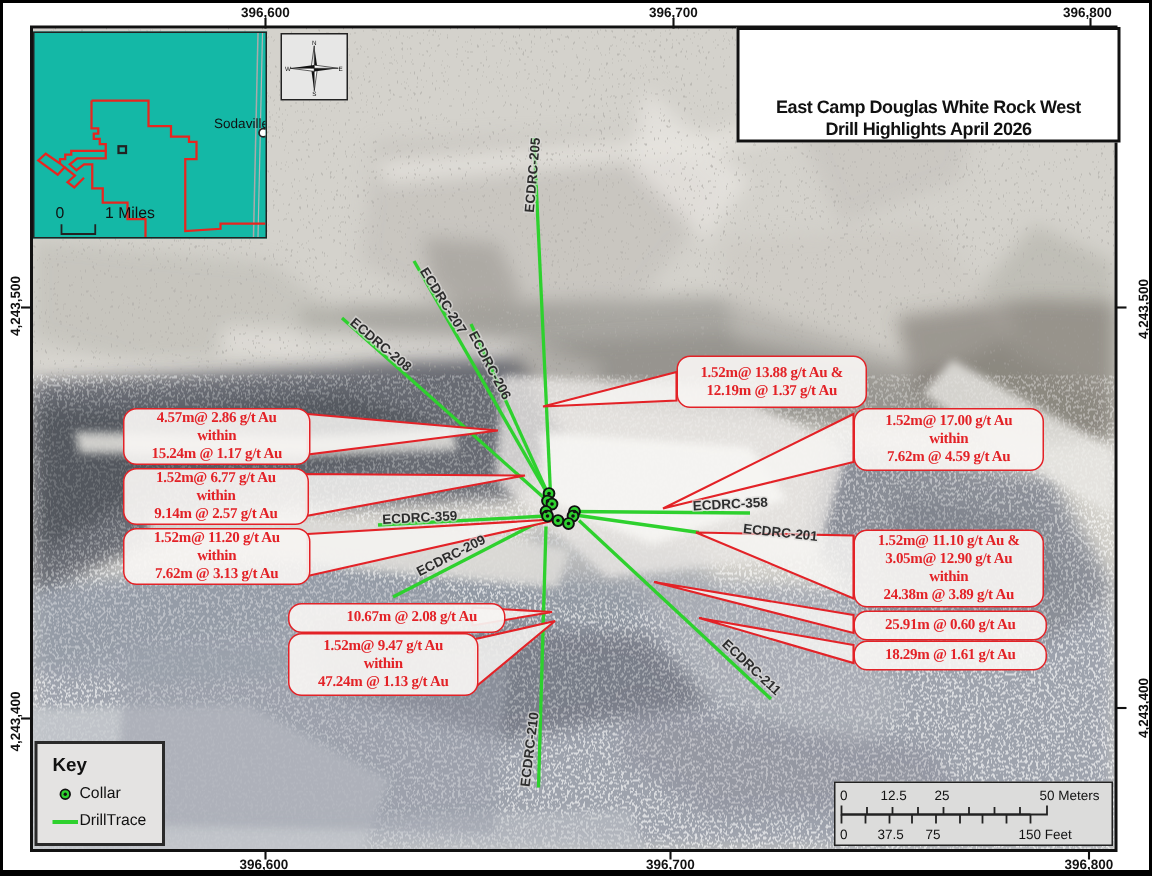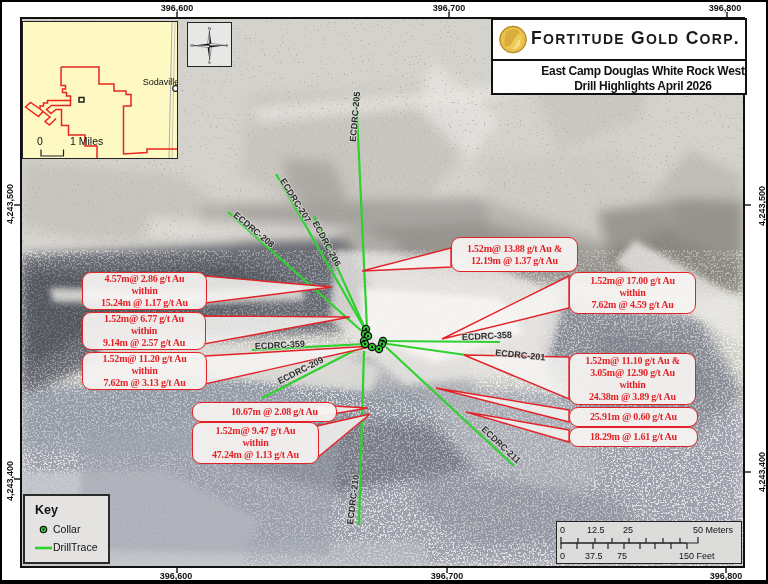--- a/index.html
+++ b/index.html
@@ -202,21 +202,21 @@
 <div class="coord" style="left:432px;top:3px;">396,700</div>
 <div class="coord" style="left:708px;top:3px;">396,800</div>
 <div class="coord" style="left:159px;top:571px;">396,600</div>
 <div class="coord" style="left:430px;top:571px;">396,700</div>
 <div class="coord" style="left:709px;top:571px;">396,800</div>
 <div class="vcoord" style="left:-10px;top:199px;">4,243,500</div>
 <div class="vcoord" style="left:-10px;top:476px;">4,243,400</div>
 <div class="vcoord" style="left:742px;top:201px;">4,243,500</div>
 <div class="vcoord" style="left:742px;top:467px;">4,243,400</div>
 
-<div class="box" style="left:22px;top:21px;width:154px;height:136px;border:1.5px solid #222;background:#fef9c3;z-index:20;">
+<div class="box" style="left:22px;top:21px;width:154px;height:136px;border:1.5px solid #222;background:#14b8a6;z-index:20;">
   <svg width="154" height="136" viewBox="0 0 154 136">
     <line x1="149" y1="0" x2="146" y2="136" stroke="#aaa" stroke-width="1"></line>
     <line x1="152" y1="0" x2="149" y2="136" stroke="#b5b5b5" stroke-width="0.8"></line>
     <g fill="none" stroke="#e8251f" stroke-width="1.5">
       <path d="M38,45 H76 V62 H91 V69 H103 V72.5 H108 V84 H100.5 V132 L124,130.5 L124,127 H154"></path>
       <path d="M38,45 V63.5 H42.5 V67 H39.5 V70.5 H43.5 V74 H47.5 V78.5 H24.5 V81 H20.5 V84 H17 V87"></path>
       <path d="M17,87 L7.5,80.5 L2.5,85 L15.5,94.5 L20,89.5 L17,87"></path>
       <path d="M47.5,78.5 V83.5 H28.5 L23.5,87.5 L28,91.5 L33,87.5 H38.5 V103.5 H45.5 V113 H62 V124 H74 V136"></path>
       <path d="M20,89.5 L27,95 L22,99.5 L26.5,103 L33,96.5"></path>
     </g>
@@ -242,32 +242,21 @@
       <polygon points="21.5,37.5 23.6,22.5 21.5,22.5" fill="#fff" stroke="#111" stroke-width="0.45"></polygon>
       <polygon points="5.5,22.5 21.5,20.4 21.5,22.5" fill="#111"></polygon>
       <polygon points="5.5,22.5 21.5,24.6 21.5,22.5" fill="#fff" stroke="#111" stroke-width="0.45"></polygon>
       <polygon points="37.5,22.5 21.5,24.6 21.5,22.5" fill="#111"></polygon>
       <polygon points="37.5,22.5 21.5,20.4 21.5,22.5" fill="#fff" stroke="#111" stroke-width="0.45"></polygon>
     </g>
   </svg>
 </div>
 
 <div style="position:absolute;left:491px;top:18px;width:256px;height:77px;background:#fff;border:2px solid #111;z-index:20;box-sizing:border-box;">
-  <div style="position:absolute;left:0;top:0;width:100%;height:41px;border-bottom:2px solid #111;box-sizing:border-box;">
-    <svg width="252" height="39" viewBox="0 0 252 39">
-      <circle cx="20" cy="19.5" r="13.5" fill="#c79a2b"></circle>
-      <circle cx="20" cy="19.5" r="12.3" fill="#e8c04a"></circle>
-      <circle cx="20" cy="19.5" r="9.5" fill="#edc955"></circle>
-      <path d="M14,11 Q23,7 27,13 Q22,16 19,23 Q16,28 12,26 Q10,17 14,11Z" fill="#d3a637" opacity="0.8"></path>
-      <path d="M24,21 Q28,17 27,25 Q24,30 19,29 Q23,26 24,21Z" fill="#f6df8a" opacity="0.9"></path>
-      <circle cx="20" cy="19.5" r="13.4" fill="none" stroke="#a87f22" stroke-width="0.8"></circle>
-    </svg>
-    <div style="position:absolute;left:38px;top:8px;width:214px;font-size:17.5px;font-weight:bold;color:#1a1a1a;letter-spacing:1.3px;white-space:nowrap;">F<span style="font-size:14px;">ORTITUDE</span> G<span style="font-size:14px;">OLD</span> C<span style="font-size:14px;">ORP</span>.</div>
-  </div>
-  <div style="position:absolute;left:0;top:41px;width:100%;text-align:center;font-size:12px;letter-spacing:-0.3px;font-weight:bold;color:#111;line-height:15.5px;padding-top:2.5px;padding-left:24px;">East Camp Douglas White Rock West<br>Drill Highlights April 2026</div>
+  <div style="position:absolute;left:0;top:41px;width:100%;text-align:center;font-size:12px;letter-spacing:-0.3px;font-weight:bold;color:#111;line-height:15.5px;padding-top:2.5px;">East Camp Douglas White Rock West<br>Drill Highlights April 2026</div>
 </div>
 
 <div class="callout" style="left:82px;top:272px;width:123px;height:36px;">4.57m@ 2.86 g/t Au<br>within<br>15.24m @ 1.17 g/t Au</div>
 <div class="callout" style="left:82px;top:312px;width:122px;height:36px;">1.52m@ 6.77 g/t Au<br>within<br>9.14m @ 2.57 g/t Au</div>
 <div class="callout" style="left:82px;top:352px;width:123px;height:36px;">1.52m@ 11.20 g/t Au<br>within<br>7.62m @ 3.13 g/t Au</div>
 <div class="callout" style="left:192px;top:402px;width:123px;height:18px;padding-left:20px;">10.67m @ 2.08 g/t Au</div>
 <div class="callout" style="left:192px;top:422px;width:125px;height:40px;">1.52m@ 9.47 g/t Au<br>within<br>47.24m @ 1.13 g/t Au</div>
 <div class="callout" style="left:451px;top:237px;width:125px;height:33px;">1.52m@ 13.88 g/t Au &amp;<br>12.19m @ 1.37 g/t Au</div>
 <div class="callout" style="left:569px;top:272px;width:125px;height:40px;">1.52m@ 17.00 g/t Au<br>within<br>7.62m @ 4.59 g/t Au</div>
 <div class="callout" style="left:569px;top:353px;width:125px;height:50px;">1.52m@ 11.10 g/t Au &amp;<br>3.05m@ 12.90 g/t Au<br>within<br>24.38m @ 3.89 g/t Au</div>

